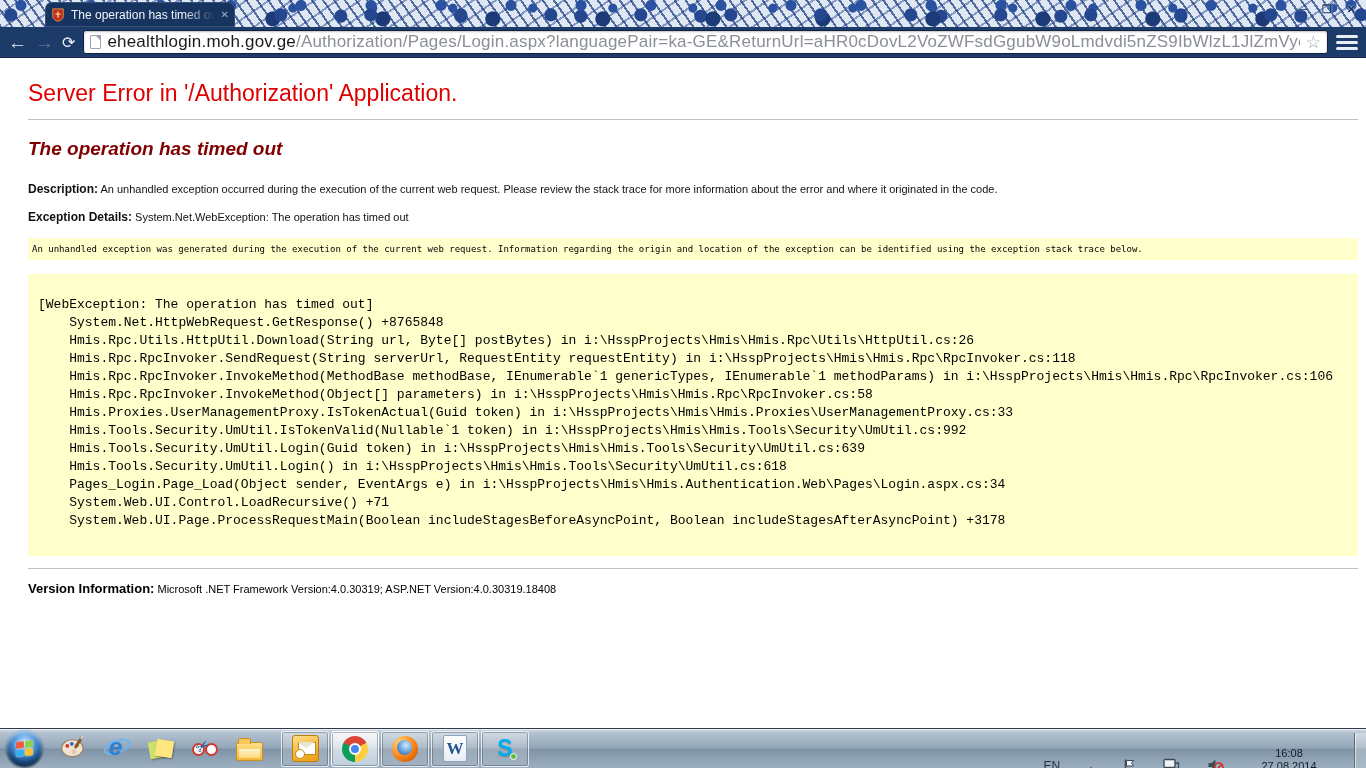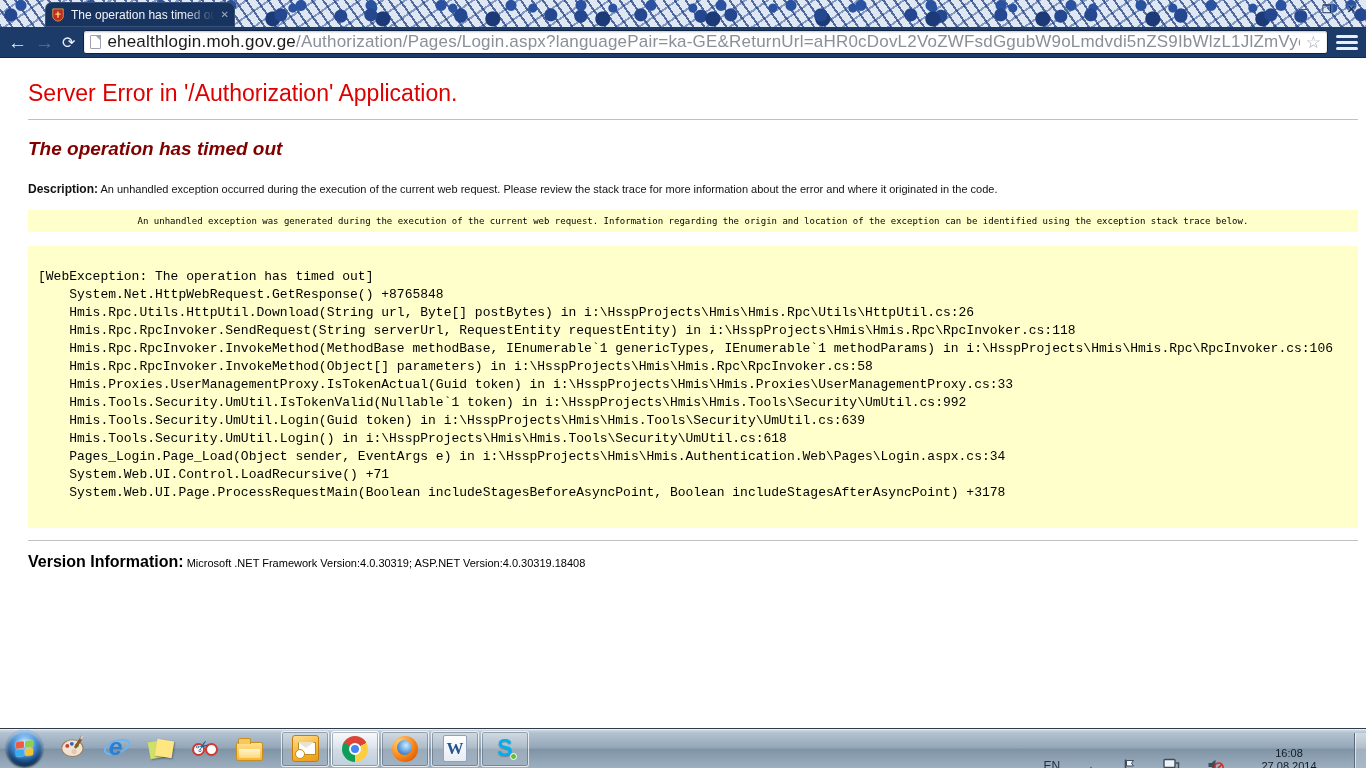--- a/index.html
+++ b/index.html
@@ -74,28 +74,28 @@
     color:#000;
     margin-left:20px;
   }
   .content h1 { font-size:23px; font-weight:400; color:#dd0000; margin:8px 0 12px 0; }
   .content h2 { font-size:19px; font-style:italic; font-weight:700; color:#800000; margin:18px 0 0 0; }
   .rule { border:none; border-top:1px solid #c0c0c0; margin:0; }
   .meta { margin:22px 0 0 0; font-size:11px; color:#111; }
   .meta + .meta { margin-top:14px; }
   .meta b { font-size:12px; }
   .codebox { background:#ffffcc; margin-top:14px; }
-  .codebox.small { padding:6px 4px; font-family:"DejaVu Sans Mono", monospace; font-size:9px; white-space:nowrap; overflow:hidden;text-align:center; }
+  .codebox.small { padding:6px 4px; font-family:"DejaVu Sans Mono", monospace; font-size:9px; white-space:nowrap; overflow:hidden; }
   .codebox.big pre {
     margin:0; padding:22px 0 26px 10px;
     font-family:Liberation Mono, monospace; font-size:13px; line-height:18px;
     white-space:pre; overflow:hidden;
   }
   .version { margin:12px 0 0 0; font-size:11px; }
-  .version b { font-size:16px; }
+  .version b { font-size:13px; }
   .vrule { border:none; border-top:1px solid #c0c0c0; margin:12px 0 0 0; }
 
   
   .taskbar {
     position:absolute; left:0; right:0; bottom:0; height:40px;
     background:linear-gradient(180deg,#d7dfe8 0%,#b3c2d0 10%,#93a6b8 48%,#7f93a6 52%,#9db0c1 100%);
     border-top:1px solid #2f3b48;
     box-shadow:inset 0 1px 0 rgba(255,255,255,.55);
     display:flex; align-items:center; padding-left:4px;
   }
@@ -207,20 +207,24 @@
 
     <div class="content">
       <h1>Server Error in '/Authorization' Application.</h1>
       <hr class="rule">
       <h2>The operation has timed out</h2>
 
       <p class="meta">
         <b>Description:</b>
         <span>An unhandled exception occurred during the execution of the current web request. Please review the stack trace for more information about the error and where it originated in the code.</span>
       </p>
+      <p class="meta">
+        <b>Exception Details:</b>
+        <span>System.Net.WebException: The operation has timed out</span>
+      </p>
 
       <div class="codebox small">
         <code>An unhandled exception was generated during the execution of the current web request. Information regarding the origin and location of the exception can be identified using the exception stack trace below.</code>
       </div>
 
 
       <div class="codebox big">
         <pre>[WebException: The operation has timed out]
     System.Net.HttpWebRequest.GetResponse() +8765848
     Hmis.Rpc.Utils.HttpUtil.Download(String url, Byte[] postBytes) in i:\HsspProjects\Hmis\Hmis.Rpc\Utils\HttpUtil.cs:26

